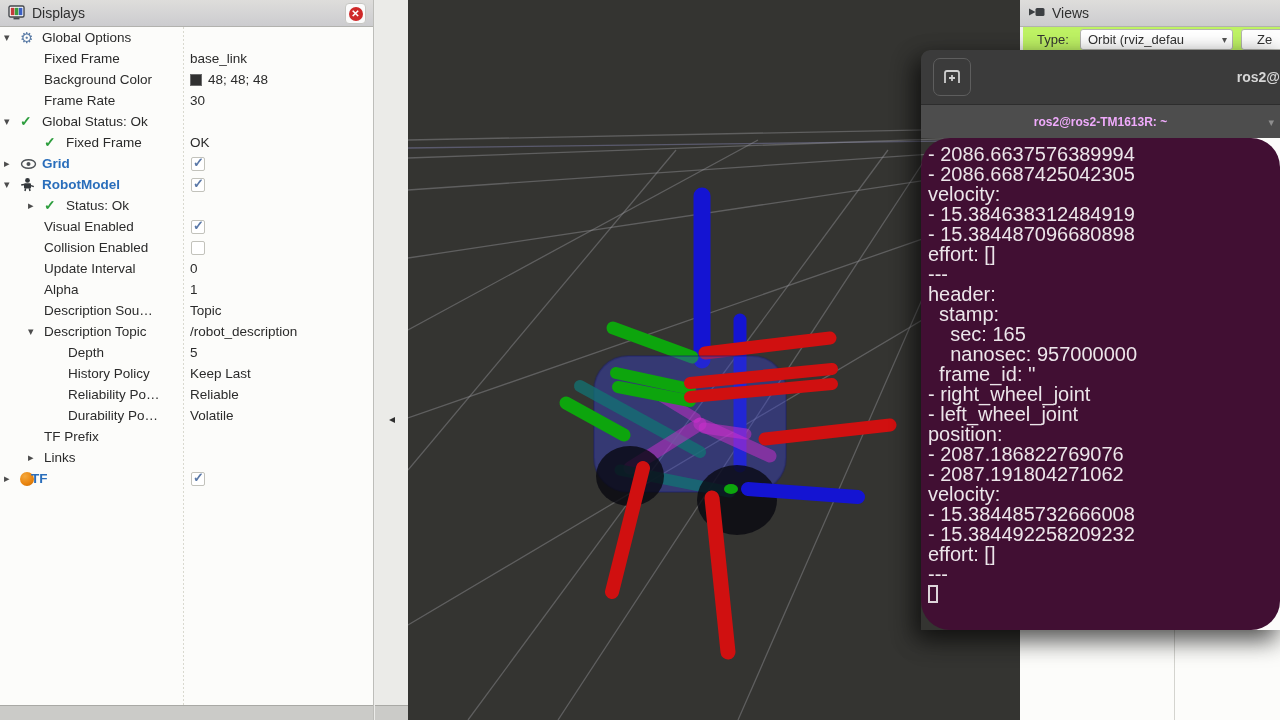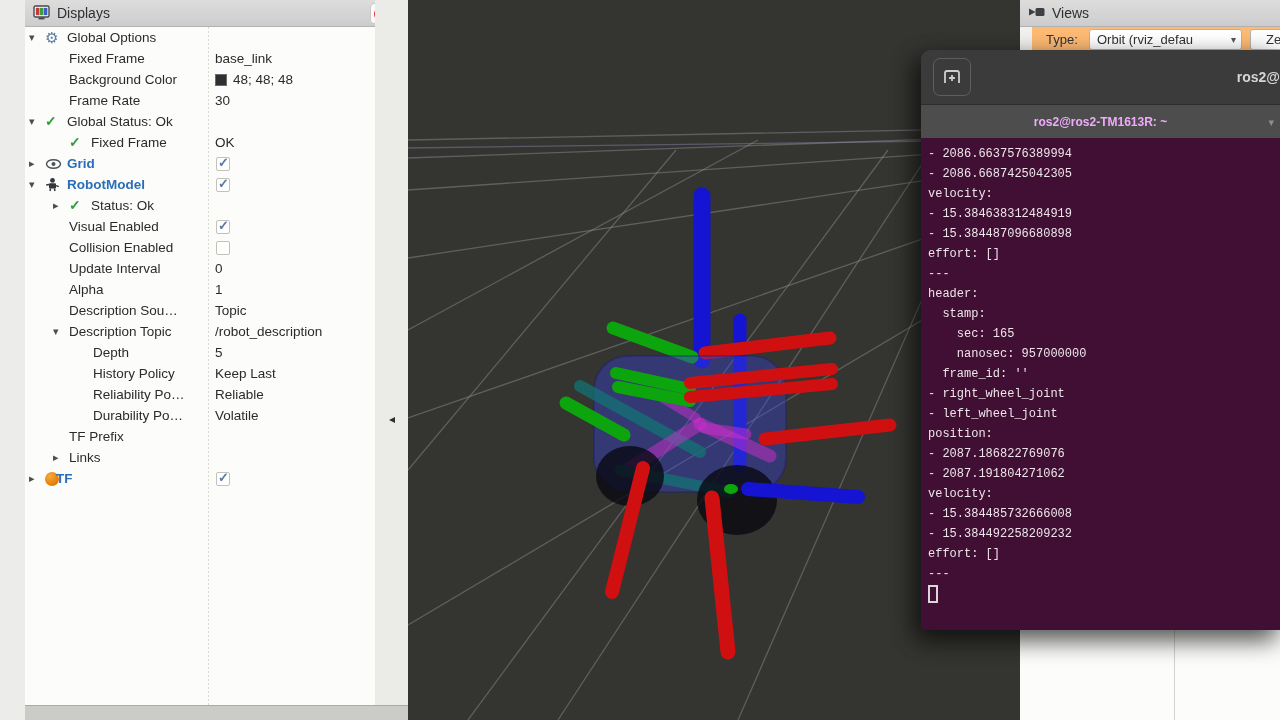--- a/index.html
+++ b/index.html
@@ -2,21 +2,21 @@
 <html style="--panel-bg: #fcfcfa; --view3d-bg: #343431; --grid-line: #9a9aa0; --axis-x: #d01010; --axis-y: #0da50d; --axis-z: #1414d2; --robot-body: rgba(55,65,215,0.40); --wheel-dark: rgba(8,8,16,0.78); --tf-magenta: rgba(205,45,205,0.5); --axis-teal: rgba(18,115,115,0.75); --term-bg: #410f33; --term-header: #3b3b3b; --term-tabbar: #4d4d4d; --term-text: #ece6ea; --label-blue: #2a6ebb; --tf-orange: #e8820c; --check-green: #2e9e3e; --close-red: #cf2929;"><head>
 <meta charset="utf-8">
 <style>
   * { margin:0; padding:0; box-sizing:border-box; }
   html,body { width:1280px; height:720px; overflow:hidden; background:#ececea;
               font-family:"Liberation Sans", sans-serif; }
   #stage { position:relative; width:1280px; height:720px; }
 
   
   #displays-panel { position:absolute; left:0; top:0; width:374px; height:720px;
-                    background:var(--panel-bg); border-right:1px solid #bdbdb9;margin-left:25px; }
+                    background:var(--panel-bg); border-right:1px solid #bdbdb9; }
   .panel-titlebar { position:absolute; left:0; top:0; right:0; height:27px;
                     background:linear-gradient(#dedddb,#cccccf);
                     border-bottom:1px solid #b2b2ae; display:flex; align-items:center; }
   .panel-title { font-size:14px; color:#2f2f2f; margin-left:6px; }
   .titlebar-icon { width:18px; height:16px; margin-left:8px; display:inline-block; }
   .close-btn { position:absolute; right:7px; top:3px; width:21px; height:21px;
                background:#fbfbfb; border:1px solid #c7c7c3; border-radius:4px;
                display:flex; align-items:center; justify-content:center; }
   .close-circle { width:14px; height:14px; border-radius:50%; background:var(--close-red);
                   color:#fff; font-size:10px; line-height:14px; text-align:center; font-weight:bold; }
@@ -58,21 +58,21 @@
   .ax  { fill:none; stroke-linecap:round; }
   .axx { stroke:var(--axis-x); } .axy { stroke:var(--axis-y); } .axz { stroke:var(--axis-z); }
   .mag { stroke:var(--tf-magenta); fill:none; stroke-linecap:round; }
   .teal{ stroke:var(--axis-teal); fill:none; stroke-linecap:round; }
 
   
   #views-panel { position:absolute; left:1020px; top:0; width:260px; height:720px; background:#f0f0ee; }
   #views-body { position:absolute; left:0; top:52px; right:0; bottom:0; background:var(--panel-bg);
                 border-top:1px solid #c6c6c2; }
   #views-col-divider { position:absolute; left:154px; top:0; bottom:0; width:1px; background:#d4d4cf; }
-  #type-row { position:absolute; left:12px; top:27px; right:0; height:25px; background:#fdba74; }
+  #type-row { position:absolute; left:3px; top:27px; right:0; height:25px; background:#bef264; }
   #type-label { position:absolute; left:14px; top:5px; font-size:13px; color:#333; }
   #type-dropdown { position:absolute; left:57px; top:2px; width:153px; height:21px; background:#fff;
                    border:1px solid #b3b3ae; border-radius:3px; font-size:13px; color:#333;
                    line-height:19px; padding-left:7px; white-space:nowrap; overflow:hidden; }
   #type-dropdown .chev { position:absolute; right:5px; top:0; color:#555; font-size:10px; line-height:19px; }
   #zero-button { position:absolute; left:218px; top:2px; width:70px; height:21px; background:#fdfdfd;
                  border:1px solid #b3b3ae; border-radius:3px; font-size:13px; color:#333;
                  line-height:19px; padding-left:15px; }
 
   
@@ -85,22 +85,22 @@
                  border:1px solid #5e5e5e; border-radius:7px; display:flex;
                  align-items:center; justify-content:center; }
   #term-title { position:absolute; right:0px; top:0; height:54px; display:flex; align-items:center;
                 color:#d6d6d6; font-size:14px; font-weight:bold; white-space:nowrap; }
   #term-tabbar { position:absolute; left:0; top:54px; right:0; height:34px; background:var(--term-tabbar);
                  border-top:1px solid #2d2d2d; display:flex; align-items:center; justify-content:center; }
   #term-tab-label { color:#f0abfc; font-size:12px; font-weight:bold;text-align:center; }
   #tab-chevron { position:absolute; right:6px; top:0; height:34px; line-height:34px;
                  color:#8e8e8e; font-size:11px; }
   #term-body { position:absolute; left:0; top:88px; right:0; bottom:0; background:var(--term-bg);
-               padding:6px 0 0 7px; font-family:Liberation Mono, monospace;
-               font-size:12px; line-height:20px; color:var(--term-text); }
+               padding:6px 0 0 7px; font-family:Liberation Sans, sans-serif;
+               font-size:20px; line-height:20px; color:var(--term-text);border-radius:29px; }
   .term-line { white-space:pre; height:20px; }
   #term-cursor { width:10px; height:18px; border:2px solid #ddd5da; margin-top:1px; }
 </style>
 </head>
 <body>
 
 <div id="stage">
 
   <div id="displays-panel">
     <div class="panel-titlebar">

